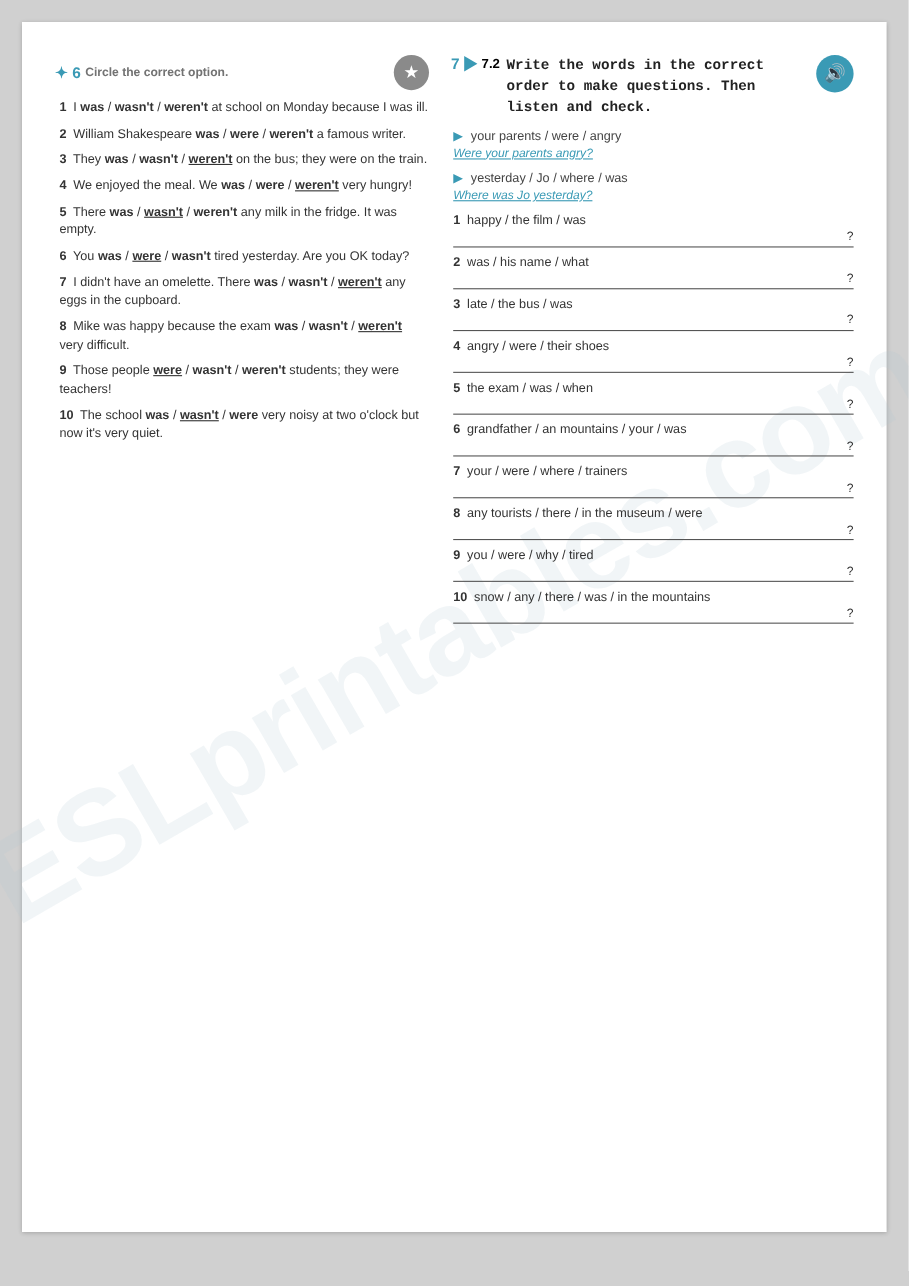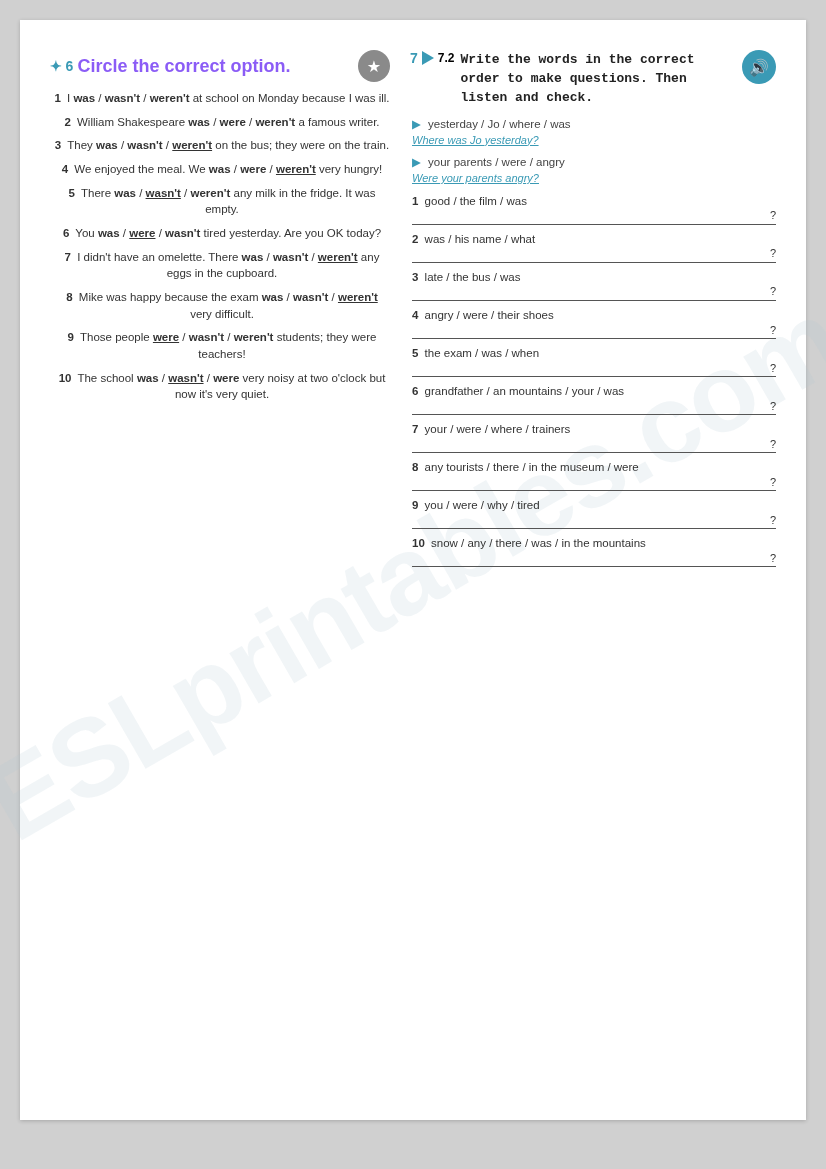--- a/index.html
+++ b/index.html
@@ -45,23 +45,23 @@
     }
     .right-col {
       flex: 1;
     }
     .section-num {
       color: #3a9ab5;
       font-weight: bold;
       font-size: 14px;
     }
     .section-title {
-      font-size: 18px;
-      font-weight: bold;
-      color: #8b5cf6;
+      font-size: 11px;
+      font-weight: bold;
+      color: #737373;
     }
     .star-icon {
       width: 32px;
       height: 32px;
       background: #8a8a8a;
       border-radius: 50%;
       display: inline-flex;
       align-items: center;
       justify-content: center;
       color: white;
@@ -86,21 +86,20 @@
       margin-bottom: 10px;
       padding-left: 10px;
       line-height: 1.5;
     }
     .ex6-item {
       font-size: 11.5px;
       color: #333;
       margin-bottom: 7px;
       padding-left: 4px;
       line-height: 1.45;
-      text-align: center;
     }
     .ex6-item .num {
       font-weight: bold;
       margin-right: 3px;
     }
     .bold { font-weight: bold; }
     .bold-underline { font-weight: bold; text-decoration: underline; }
     .triangle {
       width: 0;
       height: 0;
@@ -240,35 +239,35 @@
           <span style="font-size:12px;font-weight:bold;color:#000000;">7.2</span>
         </div>
         <div style="flex:1;font-family:Liberation Mono, monospace;">
           <span class="ex7-title">Write the words in the correct order to make questions. Then listen and check.</span>
         </div>
         <div class="speaker-icon">🔊</div>
       </div>
 
       <div class="ex7-example">
         <span class="bullet">▶</span>
+        <span>your parents / were / angry</span>
+        <br>
+        <span class="answer-line">Were your parents angry?</span>
+      </div>
+
+      <div class="ex7-example">
+        <span class="bullet">▶</span>
         <span>yesterday / Jo / where / was</span>
         <br>
         <span class="answer-line">Where was Jo yesterday?</span>
       </div>
 
-      <div class="ex7-example">
-        <span class="bullet">▶</span>
-        <span>your parents / were / angry</span>
-        <br>
-        <span class="answer-line">Were your parents angry?</span>
-      </div>
-
       <div class="ex7-item">
         <span class="num">1</span>
-        <span>good / the film / was</span>
+        <span>happy / the film / was</span>
         <span class="answer-blank"></span>
       </div>
       <div class="ex7-item">
         <span class="num">2</span>
         <span>was / his name / what</span>
         <span class="answer-blank"></span>
       </div>
       <div class="ex7-item">
         <span class="num">3</span>
         <span>late / the bus / was</span>

